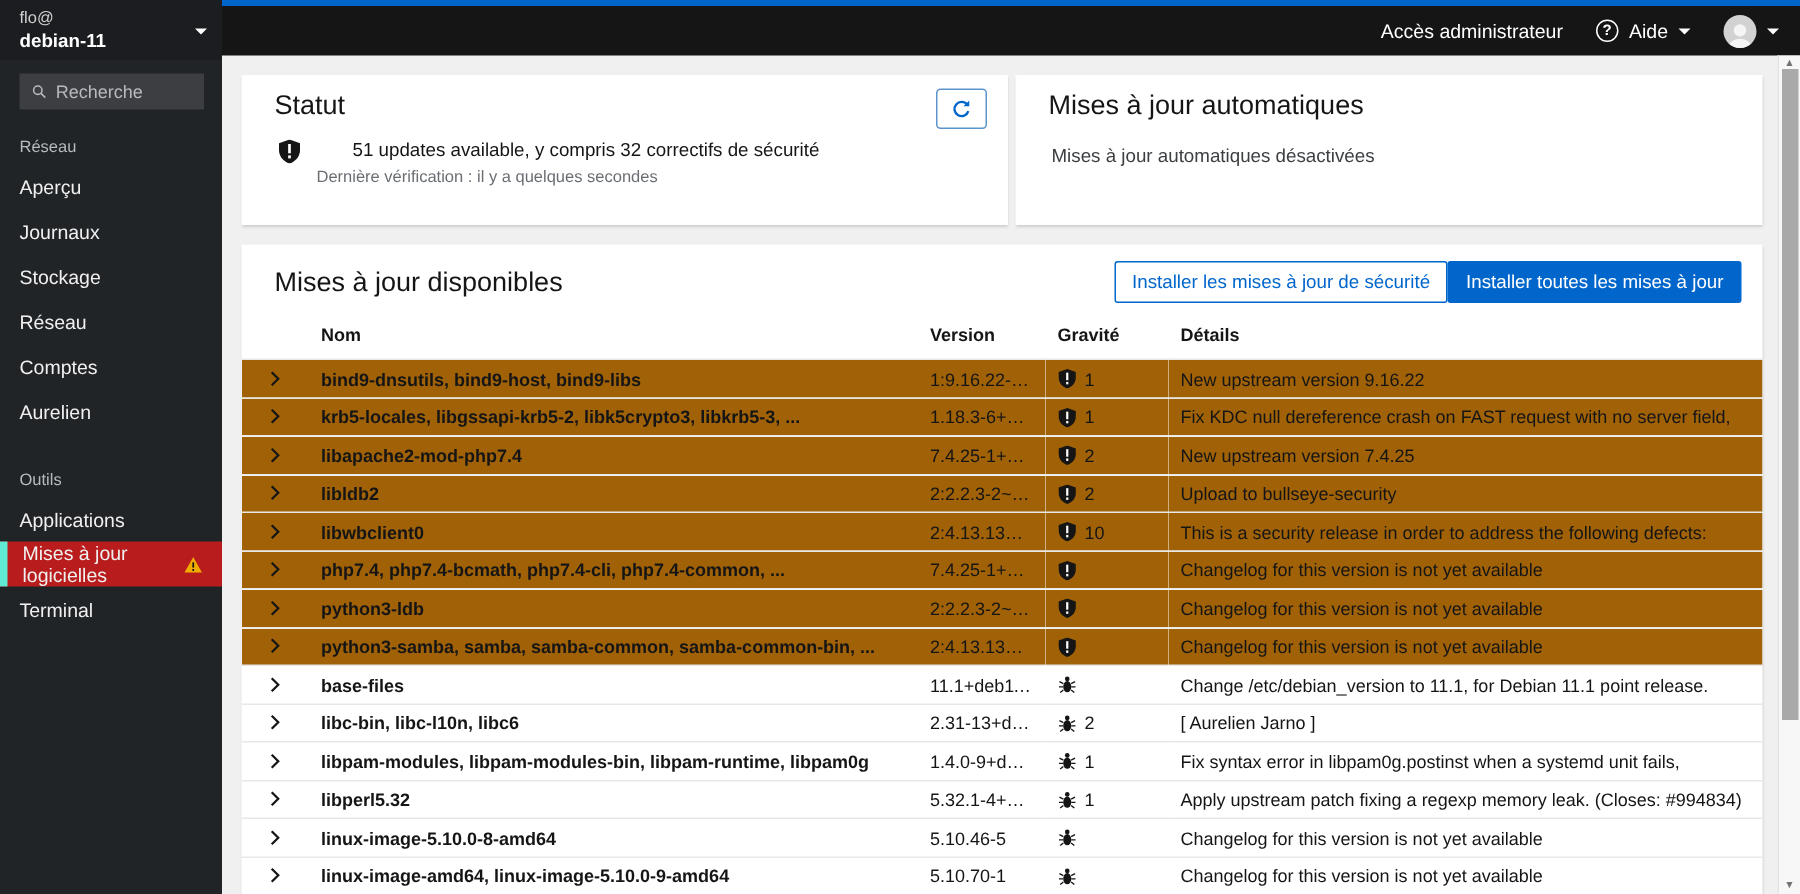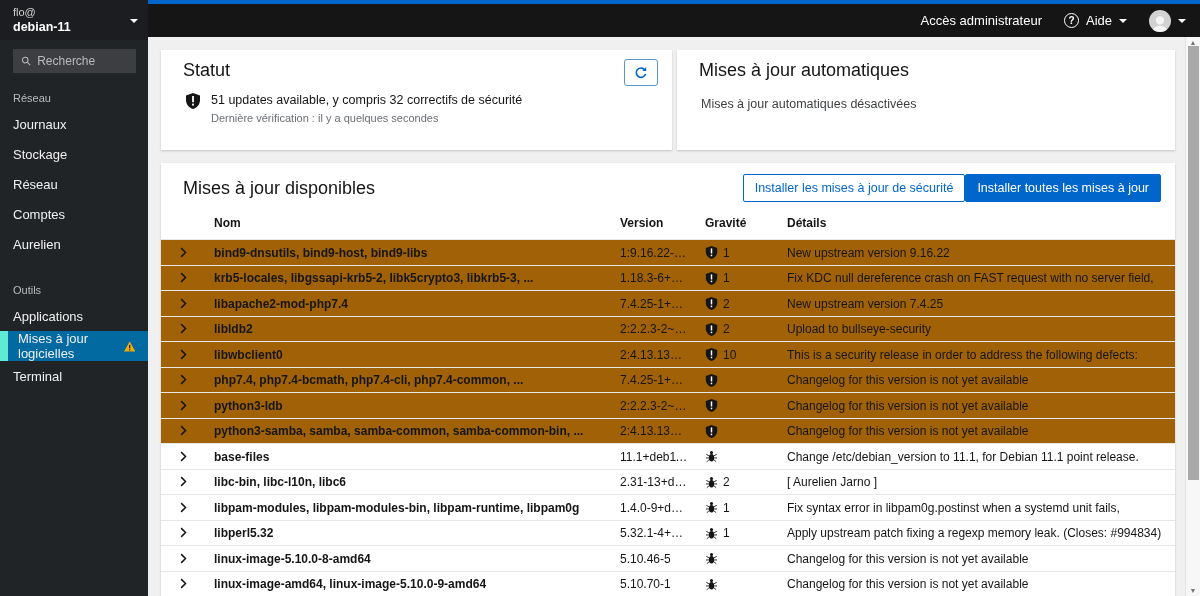--- a/index.html
+++ b/index.html
@@ -13,38 +13,38 @@
   .host-area { background:#1b1d21; height:40px; padding:6px 10px 4px 13px; display:flex; align-items:center; justify-content:space-between; cursor:pointer; }
   .host-user { font-size:11px; color:#d2d2d2; line-height:1.25; }
   .host-name { font-size:12.5px; color:#fff; font-weight:bold; line-height:1.25; }
   .caret { width:0; height:0; border-left:4px solid transparent; border-right:4px solid transparent; border-top:4px solid currentColor; display:inline-block; }
   .host-area .caret { color:#fff; }
   .search-box { margin:9px 12px 6px 13px; background:#3c3e41; display:flex; align-items:center; gap:6px; padding:4px 8px; height:24px; }
   .search-box input { background:transparent; border:none; outline:none; color:#f0f0f0; font-size:12px; width:100%; font-family:inherit; }
   .search-box input::placeholder { color:#b8bbbe; }
   .nav-section-label { padding:13px 13px 5px 13px; font-size:11px; color:#b8bbbe; }
   .nav-item { padding:0 13px; height:30px; display:flex; align-items:center; justify-content:space-between; font-size:13px; color:#f0f0f0; cursor:pointer; }
-  .nav-item.active { background:#0369a1; border-left:8px solid #5eead4; padding-left:10px; }
+  .nav-item.active { background:#b91c1c; border-left:5px solid #5eead4; padding-left:10px; }
   .nav-gap { height:12px; }
   
   .masthead { position:absolute; left:148px; right:0; top:0; height:37px; background:#151515; border-top:4px solid #0066cc; display:flex; align-items:center; justify-content:flex-end; gap:22px; padding-right:14px; color:#fff; font-size:13px; z-index:2; }
   .mh-group { display:flex; align-items:center; gap:7px; cursor:pointer; }
   .mh-group .caret { color:#fff; }
   .qmark { width:15px; height:15px; border:1.5px solid #fff; border-radius:50%; display:inline-flex; align-items:center; justify-content:center; font-size:10px; font-weight:bold; }
   .avatar { width:22px; height:22px; border-radius:50%; background:#d2d2d2; overflow:hidden; display:inline-block; position:relative; }
   .avatar svg { position:absolute; left:0; top:2px; }
   
   .main { position:absolute; left:148px; top:37px; width:1037px; height:559px; background:#f0f0f0; padding:13px 10px 0 13px; overflow:hidden; }
   .card { background:#fff; box-shadow:0 1px 2px rgba(3,3,3,0.18); }
   .top-cards { display:flex; gap:5px; }
   .status-card { width:511px; height:100px; padding:10px 14px 10px 22px; position:relative; }
   .auto-card { flex:1; height:100px; padding:10px 14px 10px 22px; }
   .card-title { font-size:18px; font-weight:400; color:#151515; }
   .status-body { margin-top:12px; display:flex; gap:10px; align-items:flex-start; padding-left:2px; }
-  .status-line1 { font-size:12.5px; color:#151515; }
+  .status-line1 { font-size:12.5px; color:#151515;margin-left:24px; }
   .status-line2 { font-size:11px; color:#6a6e73; margin-top:5px; }
   .refresh-btn { position:absolute; right:14px; top:9px; width:34px; height:27px; background:#fff; border:1px solid #5c95cc; border-radius:3px; display:flex; align-items:center; justify-content:center; cursor:pointer; }
   .auto-status { margin-top:16px; font-size:12.5px; color:#3c3f42; padding-left:2px; }
   
   .updates-card { margin-top:13px; height:433px; overflow:hidden; }
   .updates-header { padding:11px 14px 9px 22px; display:flex; align-items:center; justify-content:space-between; }
   .btn-row { display:flex; }
   .btn { font-size:12.5px; padding:5px 11px; border-radius:2px; cursor:pointer; font-family:inherit; line-height:1.3; }
   .btn-secondary { background:#fff; color:#0066cc; border:1px solid #0066cc; }
   .btn-primary { background:#0066cc; color:#fff; border:1px solid #0066cc; }
@@ -79,20 +79,23 @@
   </div>
   <div class="search-box">
     <svg viewBox="0 0 16 16" width="12" height="12">
         <circle cx="6.6" cy="6.6" r="4.4" stroke="#b8bbbe" stroke-width="1.6" fill="none"></circle>
         <path d="M10 10 L14.4 14.4" stroke="#b8bbbe" stroke-width="1.6"></path>
       </svg>
     <input type="text" placeholder="Recherche" style="">
   </div>
   <nav>
       <div class="nav-section-label">Réseau</div>
+      <div class="nav-item">
+        <span>Aperçu</span>
+      </div>
       <div class="nav-item">
         <span>Journaux</span>
       </div>
       <div class="nav-item">
         <span>Stockage</span>
       </div>
       <div class="nav-item">
         <span>Réseau</span>
       </div>
       <div class="nav-item">

